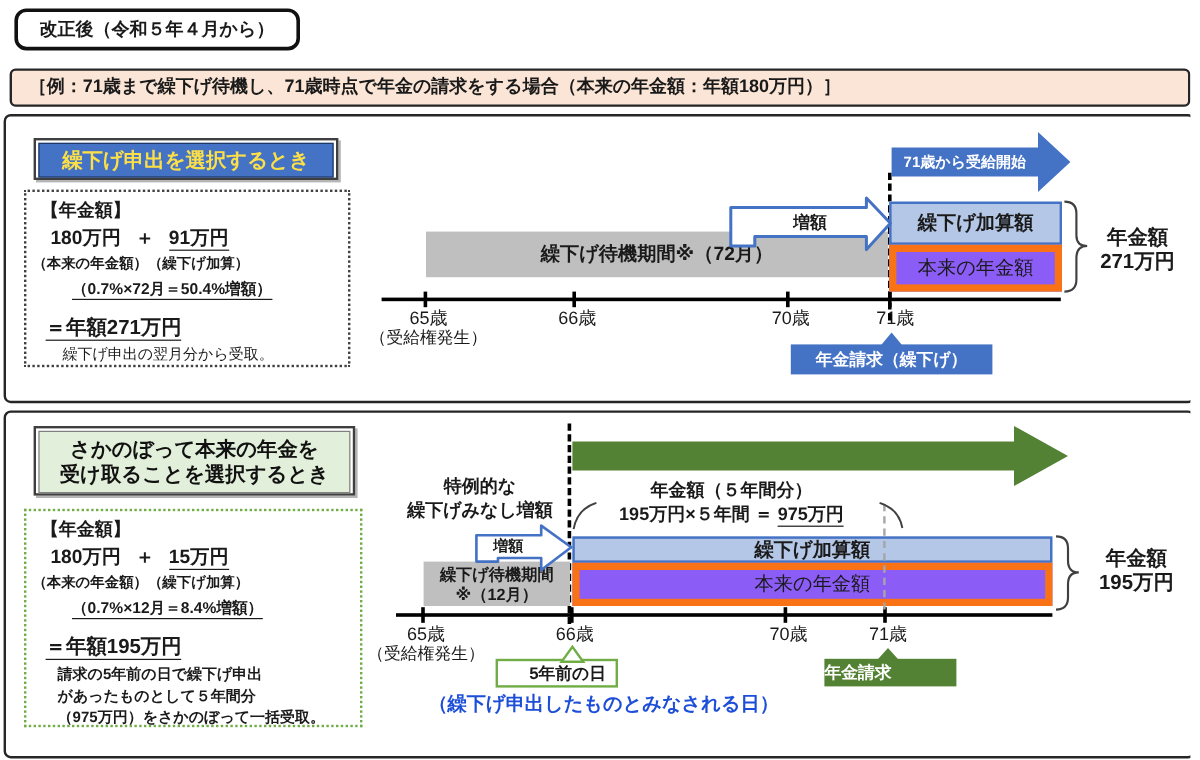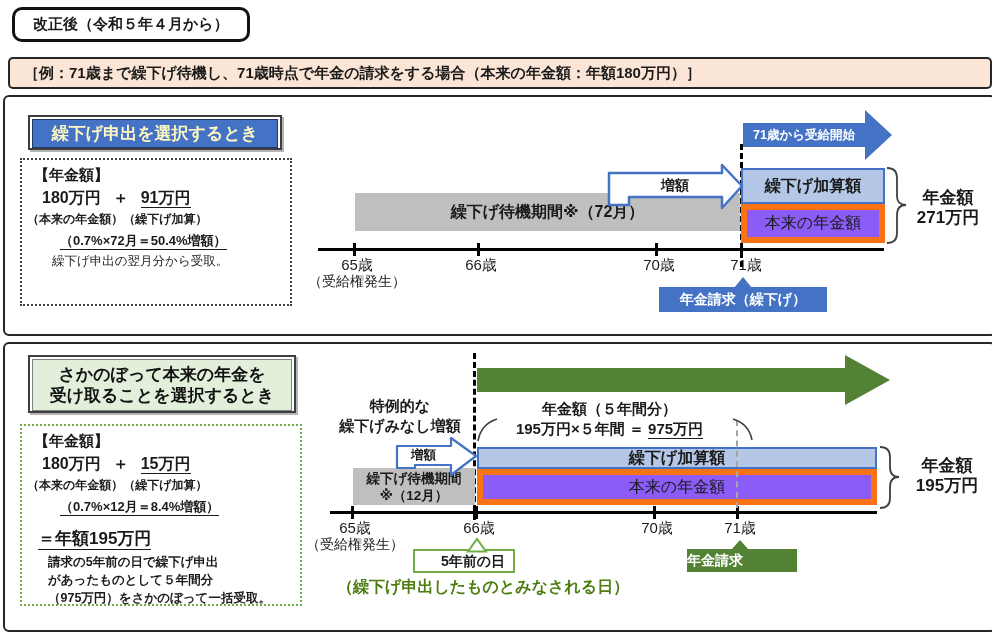--- a/index.html
+++ b/index.html
@@ -13,21 +13,21 @@
   .rev-box{left:12px;top:7px;border:3px solid #111;border-radius:10px;background:#fff;
            padding:5px 18px;font-size:15px;font-weight:bold;}
   .example{left:8px;top:57px;width:966px;height:28px;background:#FBE5D6;border:2px solid #262626;
            border-radius:5px;font-size:15px;font-weight:bold;line-height:28px;padding-left:14px;}
   
   .sect{left:3px;background:#fff;border:2px solid #262626;border-radius:6px;width:989px;}
   
   .tbox{border:2px solid #3f3f3f;background:#fff;padding:2px;box-shadow:2px 2px 0 rgba(90,90,90,.45);}
   .tbox-inner{height:100%;display:flex;flex-direction:column;align-items:center;justify-content:center;
               font-weight:bold;font-size:17px;line-height:1.25;}
-  .tbox-blue{background:#4472C4;border:1px solid #1F3864;color:#fef9c3;}
+  .tbox-blue{background:#4472C4;border:1px solid #1F3864;color:#fde047;}
   .tbox-green{background:#E2EFDA;border:1px solid #7f7f7f;color:#111;}
   
   .ibox{background:#fff;font-size:13px;}
   .ibox-dark{border:2px dotted #404040;}
   .ibox-green{border:2px dotted #70AD47;}
   .il{white-space:nowrap;}
   .il-head{font-size:15px;font-weight:bold;margin:6px 0 0 12px;}
   .il-formula{font-size:16px;font-weight:bold;margin:3px 0 0 20px;}
   .il-formula .plus{margin:0 12px;}
   .il-labels{font-size:12px;font-weight:bold;margin:2px 0 0 5px;}
@@ -45,21 +45,21 @@
   .axis{background:#000;height:3px;}
   .tick{background:#000;width:3px;height:13px;}
   .ticklab{font-size:15px;transform:translateX(-50%);white-space:nowrap;}
   .dash-black{border-left:3px dashed #000;width:0;}
   .dash-gray{border-left:2px dashed #a6a6a6;width:0;}
   .callout-blue{background:#4472C4;color:#fff;font-size:14px;font-weight:bold;text-align:center;}
   .callout-green{background:#548235;color:#fff;font-size:14px;font-weight:bold;text-align:left;}
   .callout-white{background:#fff;border:2px solid #70AD47;font-size:14px;font-weight:bold;text-align:center;box-sizing:border-box;}
   .arrowlab{color:#fff;font-weight:bold;font-size:12.5px;text-align:center;white-space:nowrap;}
   .amount{font-size:17px;font-weight:bold;text-align:center;line-height:20px;white-space:nowrap;}
-  .greentext{color:#4d7c0f;font-weight:bold;}
+  .greentext{color:#1d4ed8;font-weight:bold;margin-left:20px;}
   svg.overlay{position:absolute;left:0;top:0;z-index:5;pointer-events:none;}
   .z1{z-index:1}.z2{z-index:2}.z3{z-index:3}.z6{z-index:6;}
 </style>
 </head>
 <body>
 
 <div id="page">
 
   <div class="abs rev-box">改正後（令和５年４月から）</div>
 
@@ -71,20 +71,21 @@
     <div class="tbox-inner tbox-blue">繰下げ申出を選択するとき</div>
   </div>
 
   <div class="abs ibox ibox-dark" style="left:20px;top:158px;width:268px;height:144px;">
     <div class="il il-head">【年金額】</div>
     <div class="il il-formula">
       <span>180万円</span><span class="plus">＋</span><span class="u">91万円</span>
     </div>
     <div class="il il-labels">（本来の年金額）（繰下げ加算）</div>
     <div class="il il-rate"><span class="u">（0.7%×72月＝50.4%増額）</span></div>
+    <div class="il il-total"><span class="u">＝年額271万円</span></div>
     <div class="il il-note">繰下げ申出の翌月分から受取。</div>
   </div>
 
   <div class="abs dash-black z1" style="left:740px;top:144px;height:123px;"></div>
 
   <div class="abs graybar z2" style="left:355px;top:193px;width:385px;height:38px;font-size:16px;">
     <span>繰下げ待機期間※（72月）</span>
   </div>
 
   <div class="abs bluebar z2" style="left:741px;top:168px;width:144px;height:36px;">

